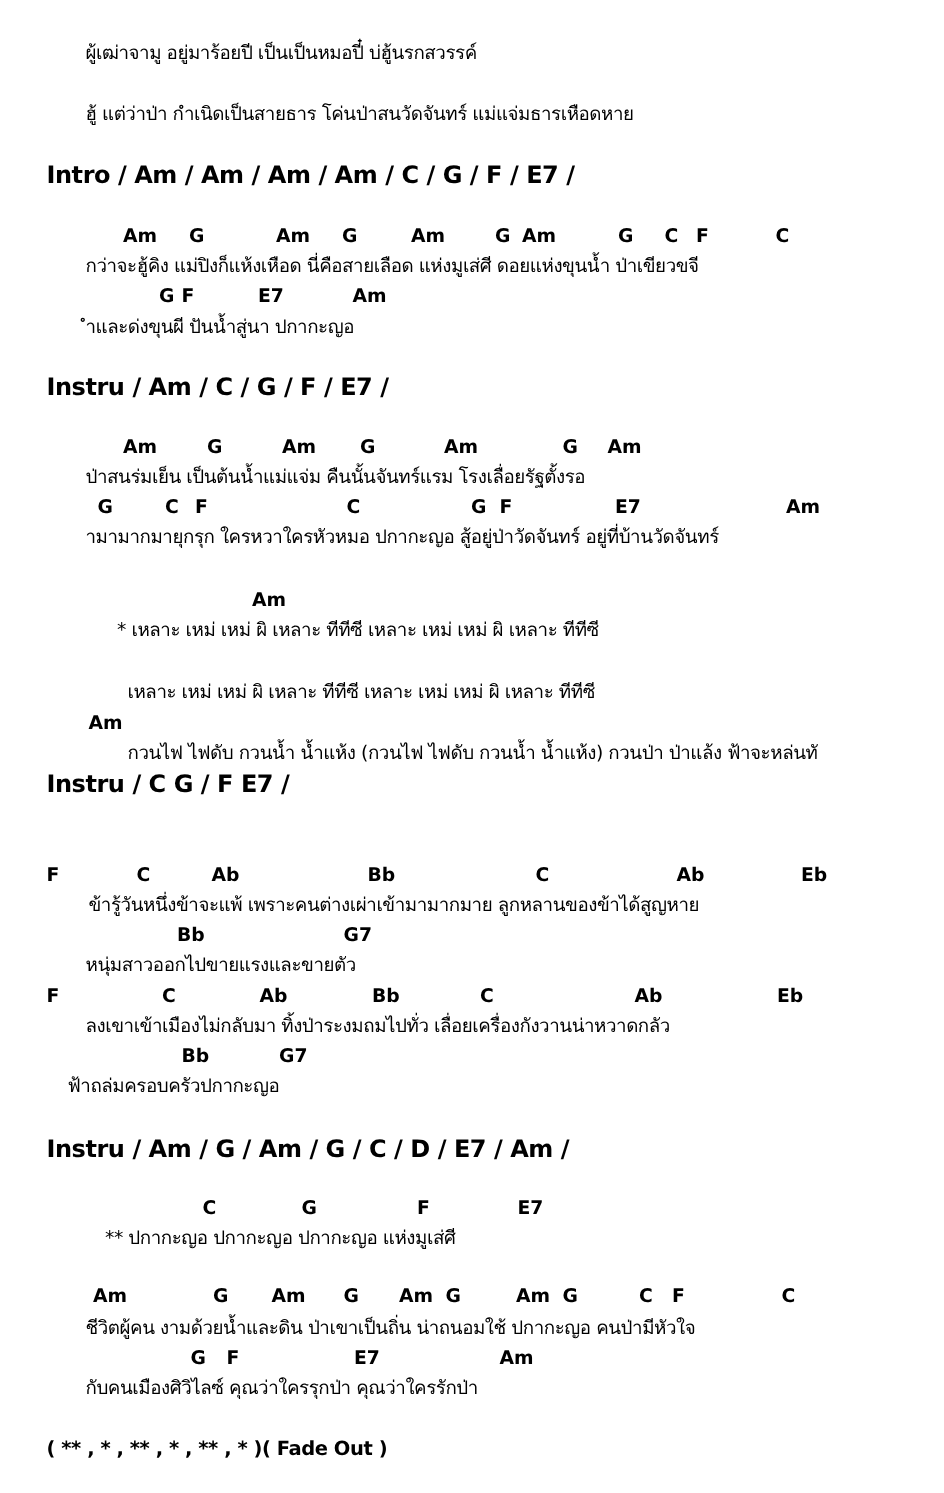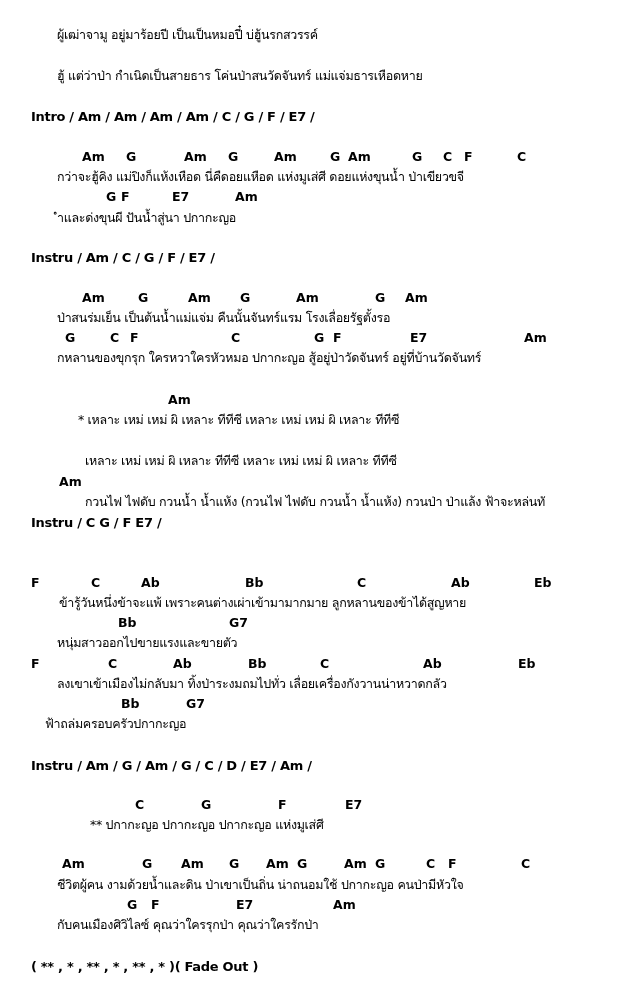--- a/index.html
+++ b/index.html
@@ -23,21 +23,21 @@
       letter-spacing: -0.3px;
     }
     .lyric {
       font-family: "DejaVu Sans", sans-serif;
       font-size: 12.5px;
       margin-left: 26px;
     }
     .bold {
       font-family: "DejaVu Sans", sans-serif;
       font-weight: bold;
-      font-size: 13px;
+      font-size: 16px;
     }
     .chord {
       position: absolute;
       font-family: "DejaVu Sans", sans-serif;
       font-weight: bold;
       font-size: 12.5px;
       line-height: 16px;
       white-space: nowrap;
     }
     .chord-row {
@@ -63,21 +63,21 @@
       <span class="chord" style="left: 184px; top: 0px;">Am</span>
       <span class="chord" style="left: 228px; top: 0px;">G</span>
       <span class="chord" style="left: 274px; top: 0px;">Am</span>
       <span class="chord" style="left: 330px; top: 0px;">G</span>
       <span class="chord" style="left: 348px; top: 0px;">Am</span>
       <span class="chord" style="left: 412px; top: 0px;">G</span>
       <span class="chord" style="left: 443px; top: 0px;">C</span>
       <span class="chord" style="left: 464px; top: 0px;">F</span>
       <span class="chord" style="left: 517px; top: 0px;">C</span>
     </div>
-  <div class="line lyric" style="left:31px; top:169px;">กว่าจะฮู้คิง แม่ปิงก็แห้งเหือด นี่คืดอยแหือด แห่งมูเส่ศี ดอยแห่งขุนน้ำ ป่าเขียวขจี</div>
+  <div class="line lyric" style="left:31px; top:169px;">กว่าจะฮู้คิง แม่ปิงก็แห้งเหือด นี่คือสายเลือด แห่งมูเส่ศี ดอยแห่งขุนน้ำ ป่าเขียวขจี</div>
   <div class="chord-row" id="v1c2" style="top:189px;">
       <span class="chord" style="left: 106px; top: 0px;">G</span>
       <span class="chord" style="left: 121px; top: 0px;">F</span>
       <span class="chord" style="left: 172px; top: 0px;">E7</span>
       <span class="chord" style="left: 235px; top: 0px;">Am</span>
     </div>
   <div class="line lyric" style="left:31px; top:210px;">ำและด่งขุนผี   ปันน้ำสู่นา ปกากะญอ</div>
 
   <div class="line bold" style="left:31px; top:250px;text-align:right;">Instru  / Am / C / G / F / E7 /</div>
 
@@ -94,21 +94,21 @@
   <div class="chord-row" id="v2c2" style="top:330px;">
       <span class="chord" style="left: 65px; top: 0px;">G</span>
       <span class="chord" style="left: 110px; top: 0px;">C</span>
       <span class="chord" style="left: 130px; top: 0px;">F</span>
       <span class="chord" style="left: 231px; top: 0px;">C</span>
       <span class="chord" style="left: 314px; top: 0px;">G</span>
       <span class="chord" style="left: 333px; top: 0px;">F</span>
       <span class="chord" style="left: 410px; top: 0px;">E7</span>
       <span class="chord" style="left: 524px; top: 0px;">Am</span>
     </div>
-  <div class="line lyric" style="left:31px; top:350px;">กหลานของขุกรุก    ใครหวาใครหัวหมอ ปกากะญอ   สู้อยู่ป่าวัดจันทร์ อยู่ที่บ้านวัดจันทร์</div>
+  <div class="line lyric" style="left:31px; top:350px;">ามามากมายุกรุก    ใครหวาใครหัวหมอ ปกากะญอ   สู้อยู่ป่าวัดจันทร์ อยู่ที่บ้านวัดจันทร์</div>
 
   <div class="chord" style="left:168px; top:392px;">Am</div>
   <div class="line lyric" style="left:52px; top:412px;">* เหลาะ เหม่ เหม่ ผิ เหลาะ ทีทีซี เหลาะ เหม่ เหม่ ผิ เหลาะ ทีทีซี</div>
   <div class="line lyric" style="left:59px; top:453px;">เหลาะ เหม่ เหม่ ผิ เหลาะ ทีทีซี เหลาะ เหม่ เหม่ ผิ เหลาะ ทีทีซี</div>
   <div class="chord" style="left:59px; top:474px;">Am</div>
   <div class="line lyric" style="left:59px; top:494px;">กวนไฟ ไฟดับ กวนน้ำ น้ำแห้ง (กวนไฟ ไฟดับ กวนน้ำ น้ำแห้ง) กวนป่า ป่าแล้ง ฟ้าจะหล่นทั</div>
 
   <div class="line bold" style="left:31px; top:515px;">Instru  / C G / F E7 /</div>
 
   <div class="chord-row" id="v3c1" style="top:575px;">
@@ -143,21 +143,21 @@
   <div class="line lyric" style="left:19px; top:716px;"> ฟ้าถล่มครอบครัวปกากะญอ</div>
 
   <div class="line bold" style="left:31px; top:758px;">Instru  / Am / G / Am / G / C / D / E7 / Am /</div>
 
   <div class="chord-row" id="c2c" style="top:797px;">
       <span class="chord" style="left: 135px; top: 0px;">C</span>
       <span class="chord" style="left: 201px; top: 0px;">G</span>
       <span class="chord" style="left: 278px; top: 0px;">F</span>
       <span class="chord" style="left: 345px; top: 0px;">E7</span>
     </div>
-  <div class="line lyric" style="left:64px; top:817px;">** ปกากะญอ ปกากะญอ ปกากะญอ แห่งมูเส่ศี</div>
+  <div class="line lyric" style="left:44px; top:817px;">** ปกากะญอ ปกากะญอ ปกากะญอ แห่งมูเส่ศี</div>
 
   <div class="chord-row" id="v4c1" style="top:856px;">
       <span class="chord" style="left: 62px; top: 0px;">Am</span>
       <span class="chord" style="left: 142px; top: 0px;">G</span>
       <span class="chord" style="left: 181px; top: 0px;">Am</span>
       <span class="chord" style="left: 229px; top: 0px;">G</span>
       <span class="chord" style="left: 266px; top: 0px;">Am</span>
       <span class="chord" style="left: 297px; top: 0px;">G</span>
       <span class="chord" style="left: 344px; top: 0px;">Am</span>
       <span class="chord" style="left: 375px; top: 0px;">G</span>

